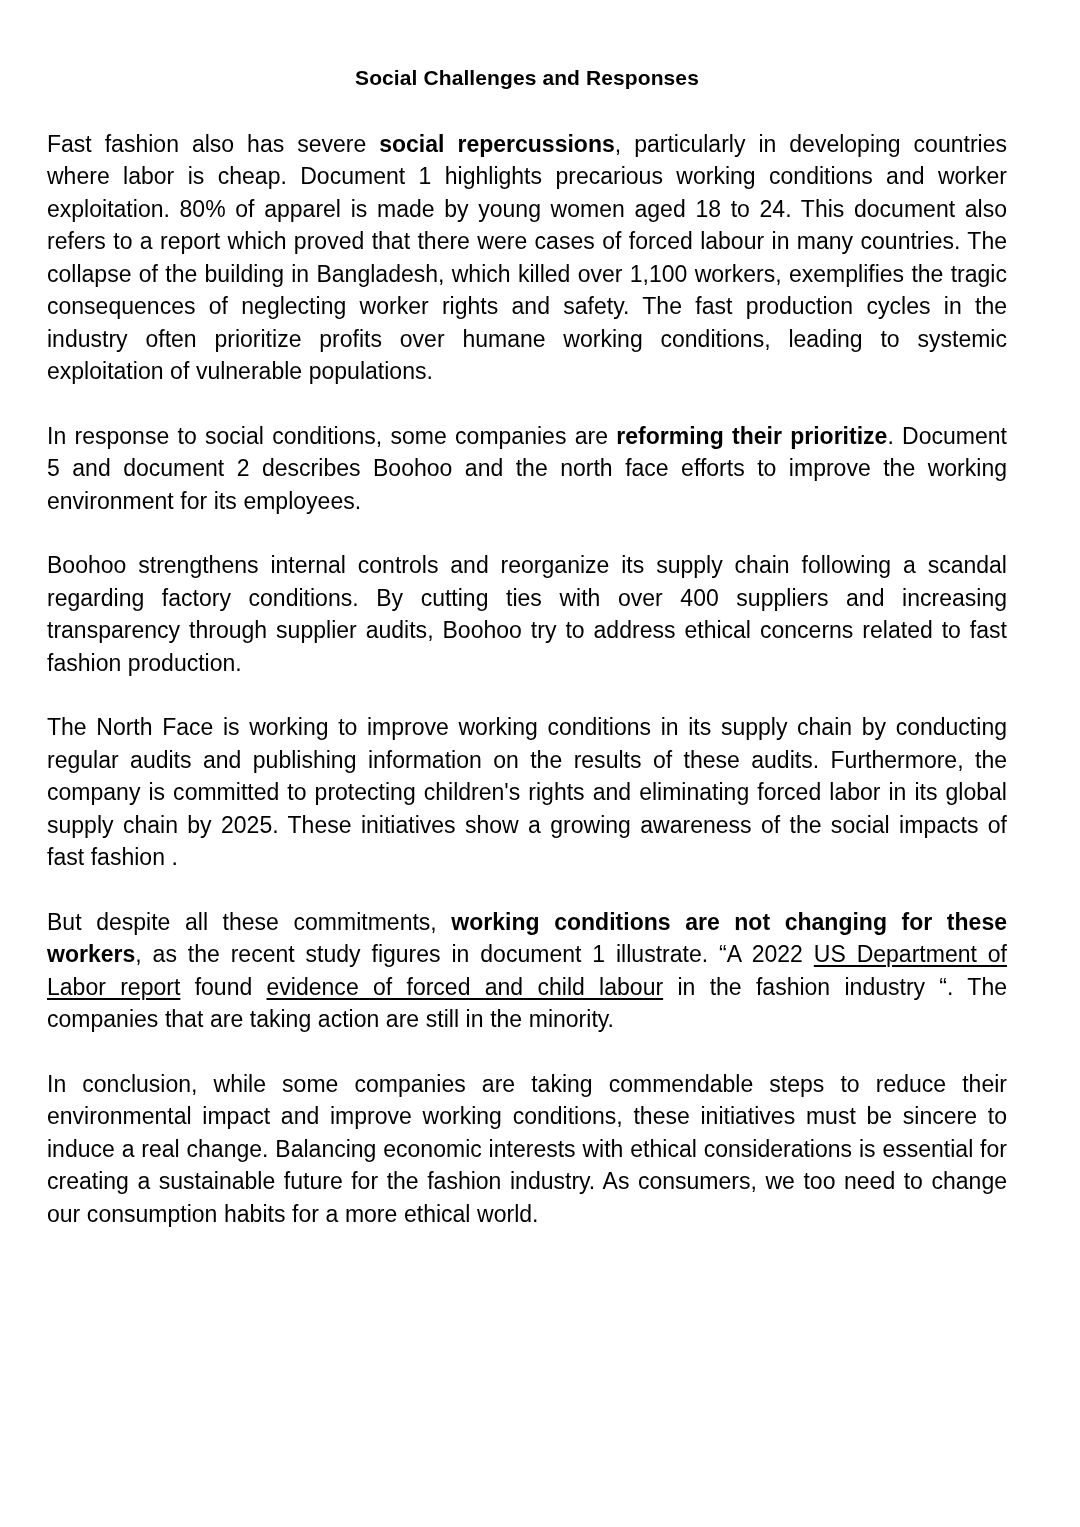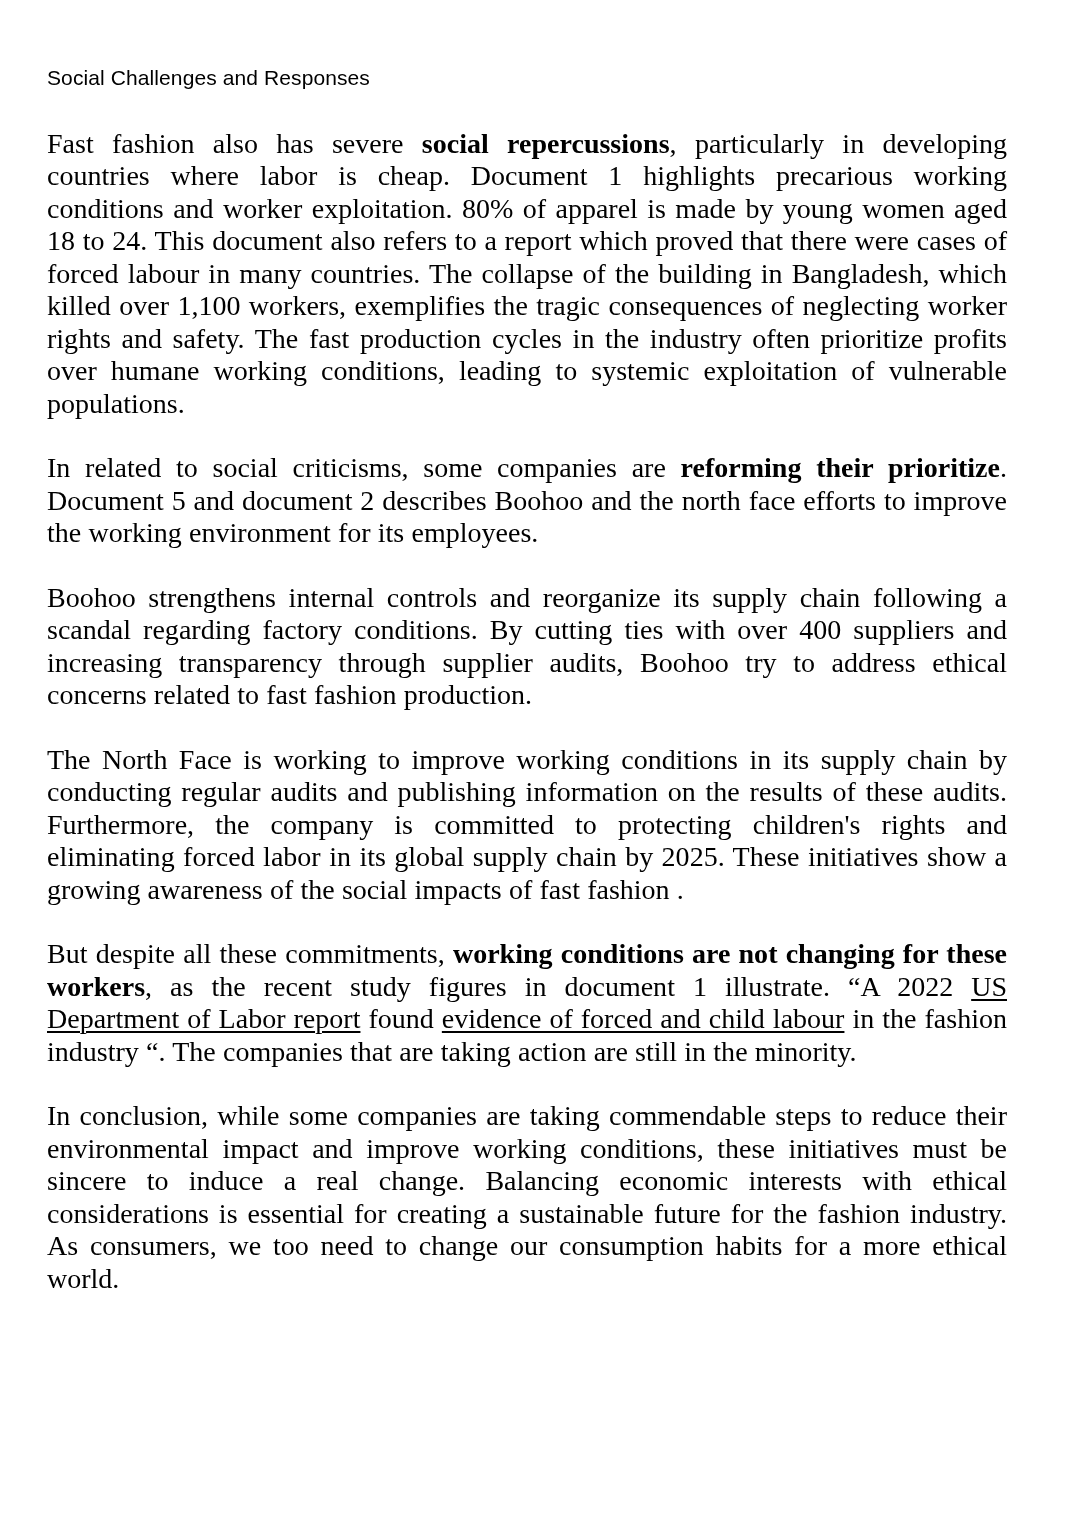--- a/index.html
+++ b/index.html
@@ -20,36 +20,35 @@
     height: 1527px;
     background: #ffffff;
     box-sizing: border-box;
     padding: 62px 73px 0 47px;
   }
   .doc-body {
     width: 960px;
   }
   .heading {
     font-size: 21px;
-    font-weight: normal;
+    font-weight: bold;
     line-height: 32.5px;
     letter-spacing: 0.1px;
     margin: 0 0 33px 0;
-    text-align: left;
+    text-align: center;
   }
   .para {
-    font-size: 28px;
+    font-size: 23px;
     font-weight: normal;
     line-height: 32.5px;
     text-align: justify;
     text-justify: inter-word;
     margin: 0 0 32px 0;
     letter-spacing: 0.01px;
     word-spacing: 0.2px;
-    font-family: Liberation Serif, serif;
   }
   .para:last-child {
     margin-bottom: 0;
   }
   .b {
     font-weight: bold;
   }
   .u {
     text-decoration: underline;
     text-underline-offset: 3px;
@@ -57,20 +56,20 @@
   }
 </style>
 </head>
 <body>
 
 <div class="page">
   <div class="doc-body">
     <h2 class="heading">Social Challenges and Responses</h2>
     <div>
         <p class="para"><span>Fast fashion also has severe </span><span class="b">social repercussions</span><span>, particularly in developing countries where labor is cheap. Document 1 highlights precarious working conditions and worker exploitation. 80% of apparel is made by young women aged 18 to 24. This document also refers to a report which proved that there were cases of forced labour in many countries. The collapse of the building in Bangladesh, which killed over 1,100 workers, exemplifies the tragic consequences of neglecting worker rights and safety. The fast production cycles in the industry often prioritize profits over humane working conditions, leading to systemic exploitation of vulnerable populations.</span></p>
-        <p class="para"><span>In related to social criticisms, some companies are </span><span class="b">reforming their prioritize</span><span>. Document 5 and document 2  describes Boohoo and the north face efforts to improve the working environment for its employees.</span></p>
+        <p class="para"><span>In response to social conditions, some companies are </span><span class="b">reforming their prioritize</span><span>. Document 5 and document 2  describes Boohoo and the north face efforts to improve the working environment for its employees.</span></p>
         <p class="para"><span>Boohoo strengthens internal controls and reorganize its supply chain following a scandal regarding factory conditions. By cutting ties with over 400 suppliers and increasing transparency through supplier audits, Boohoo try to address ethical concerns related to fast fashion production.</span></p>
         <p class="para"><span>The North Face is working to improve working conditions in its supply chain by conducting regular audits and publishing information on the results of these audits. Furthermore, the company is committed to protecting children's rights and eliminating forced labor in its global supply chain by 2025. These initiatives show a growing awareness of the social impacts of fast fashion .</span></p>
         <p class="para"><span>But despite all these commitments, </span><span class="b">working conditions are not changing for these workers</span><span>, as the recent study figures in document 1 illustrate. “A 2022 </span><span class="u">US Department of Labor report</span><span> found </span><span class="u">evidence of forced and child labour</span><span> in the fashion industry “. The companies that are taking action are still in the minority.</span></p>
         <p class="para"><span>In conclusion, while some companies are taking commendable steps to reduce their environmental impact and improve working conditions, these initiatives must be sincere to induce  a real change. Balancing economic interests with ethical considerations is essential for creating a sustainable future for the fashion industry.  As consumers, we too need to change our consumption habits for a more ethical world.</span></p>
       </div>
   </div>
 </div>
 
 </body></html>

